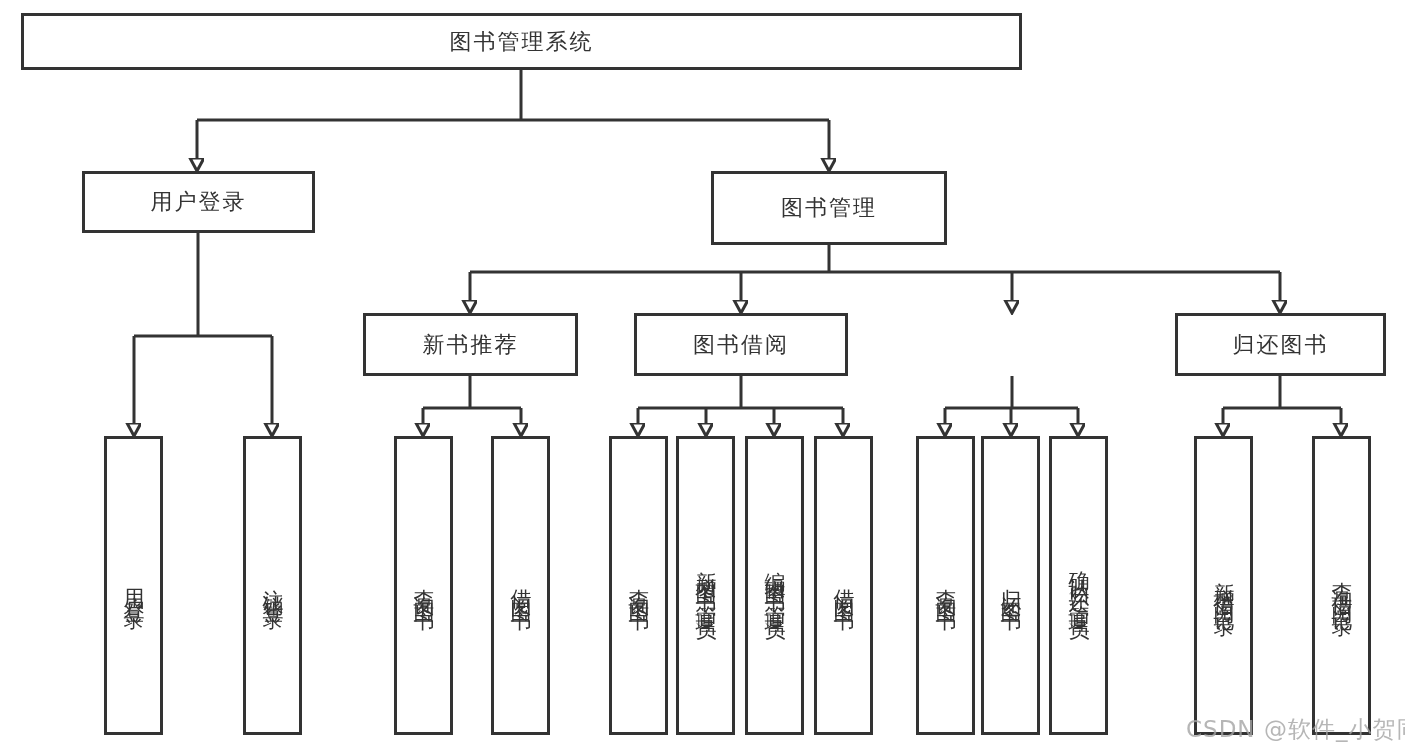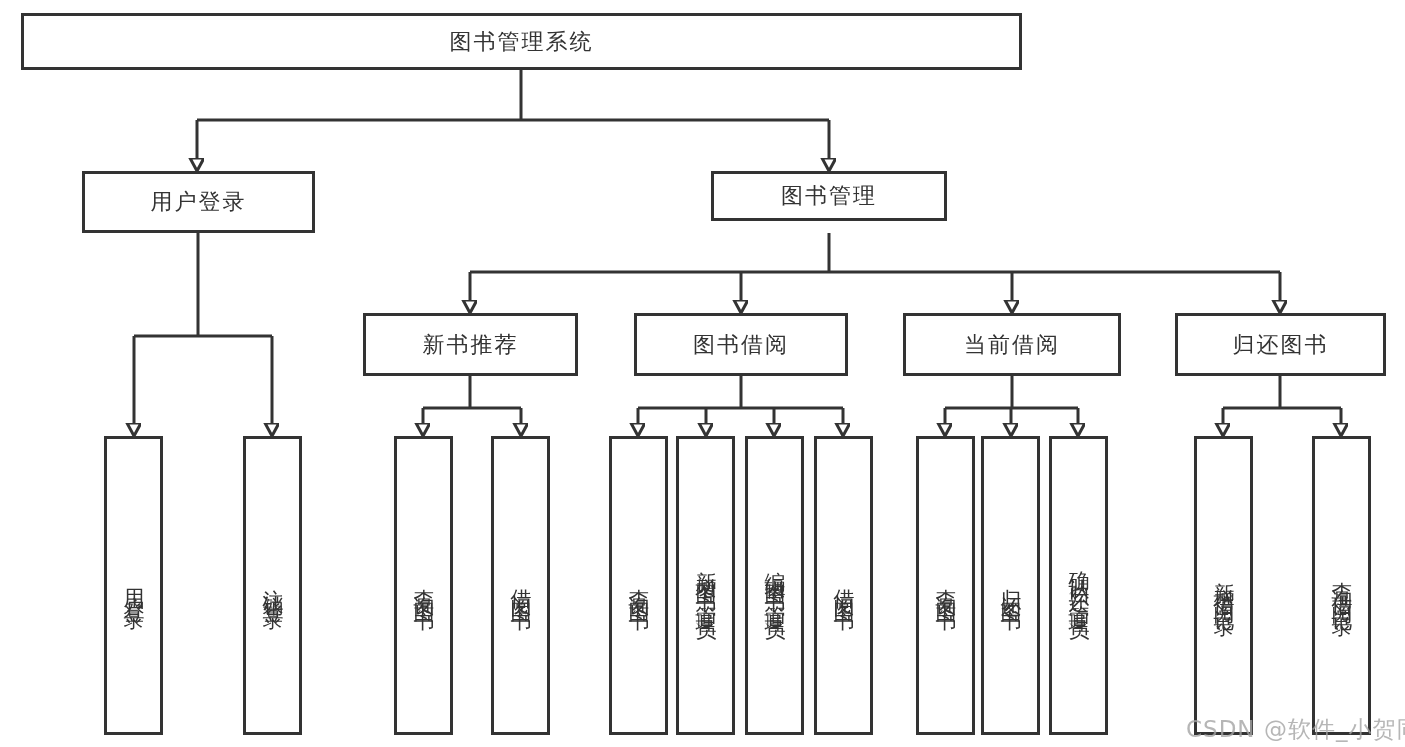--- a/index.html
+++ b/index.html
@@ -80,25 +80,24 @@
     <path d="M1078,408 V423" marker-end="url(#arw)"></path>
 
     <path d="M1280,376 V408 M1223,408 H1341"></path>
     <path d="M1223,408 V423" marker-end="url(#arw)"></path>
     <path d="M1341,408 V423" marker-end="url(#arw)"></path>
   </svg>
 
   <div class="node h" style="left:21px;top:13px;width:1001px;height:57px">图书管理系统</div>
 
   <div class="node h" style="left:82px;top:171px;width:233px;height:62px">用户登录</div>
-  <div class="node h" style="left:711px;top:171px;width:236px;height:50px">图书管理</div>
+  <div class="node h" style="left:711px;top:171px;width:236px;height:74px">图书管理</div>
 
   <div class="node h" style="left:363px;top:313px;width:215px;height:63px">新书推荐</div>
   <div class="node h" style="left:634px;top:313px;width:214px;height:63px">图书借阅</div>
-  <div class="node h" style="left:903px;top:313px;width:218px;height:63px">当前借阅</div>
   <div class="node h" style="left:1175px;top:313px;width:211px;height:63px">归还图书</div>
 
   <div class="node v" style="left:104px;top:436px;width:59px;height:299px">用户登录</div>
   <div class="node v" style="left:243px;top:436px;width:59px;height:299px">注销登录</div>
 
   <div class="node v" style="left:394px;top:436px;width:59px;height:299px">查询图书</div>
   <div class="node v" style="left:491px;top:436px;width:59px;height:299px">借阅图书</div>
 
   <div class="node v" style="left:609px;top:436px;width:59px;height:299px">查询图书</div>
   <div class="node v" style="left:676px;top:436px;width:59px;height:299px">新增图书（管理员）</div>

